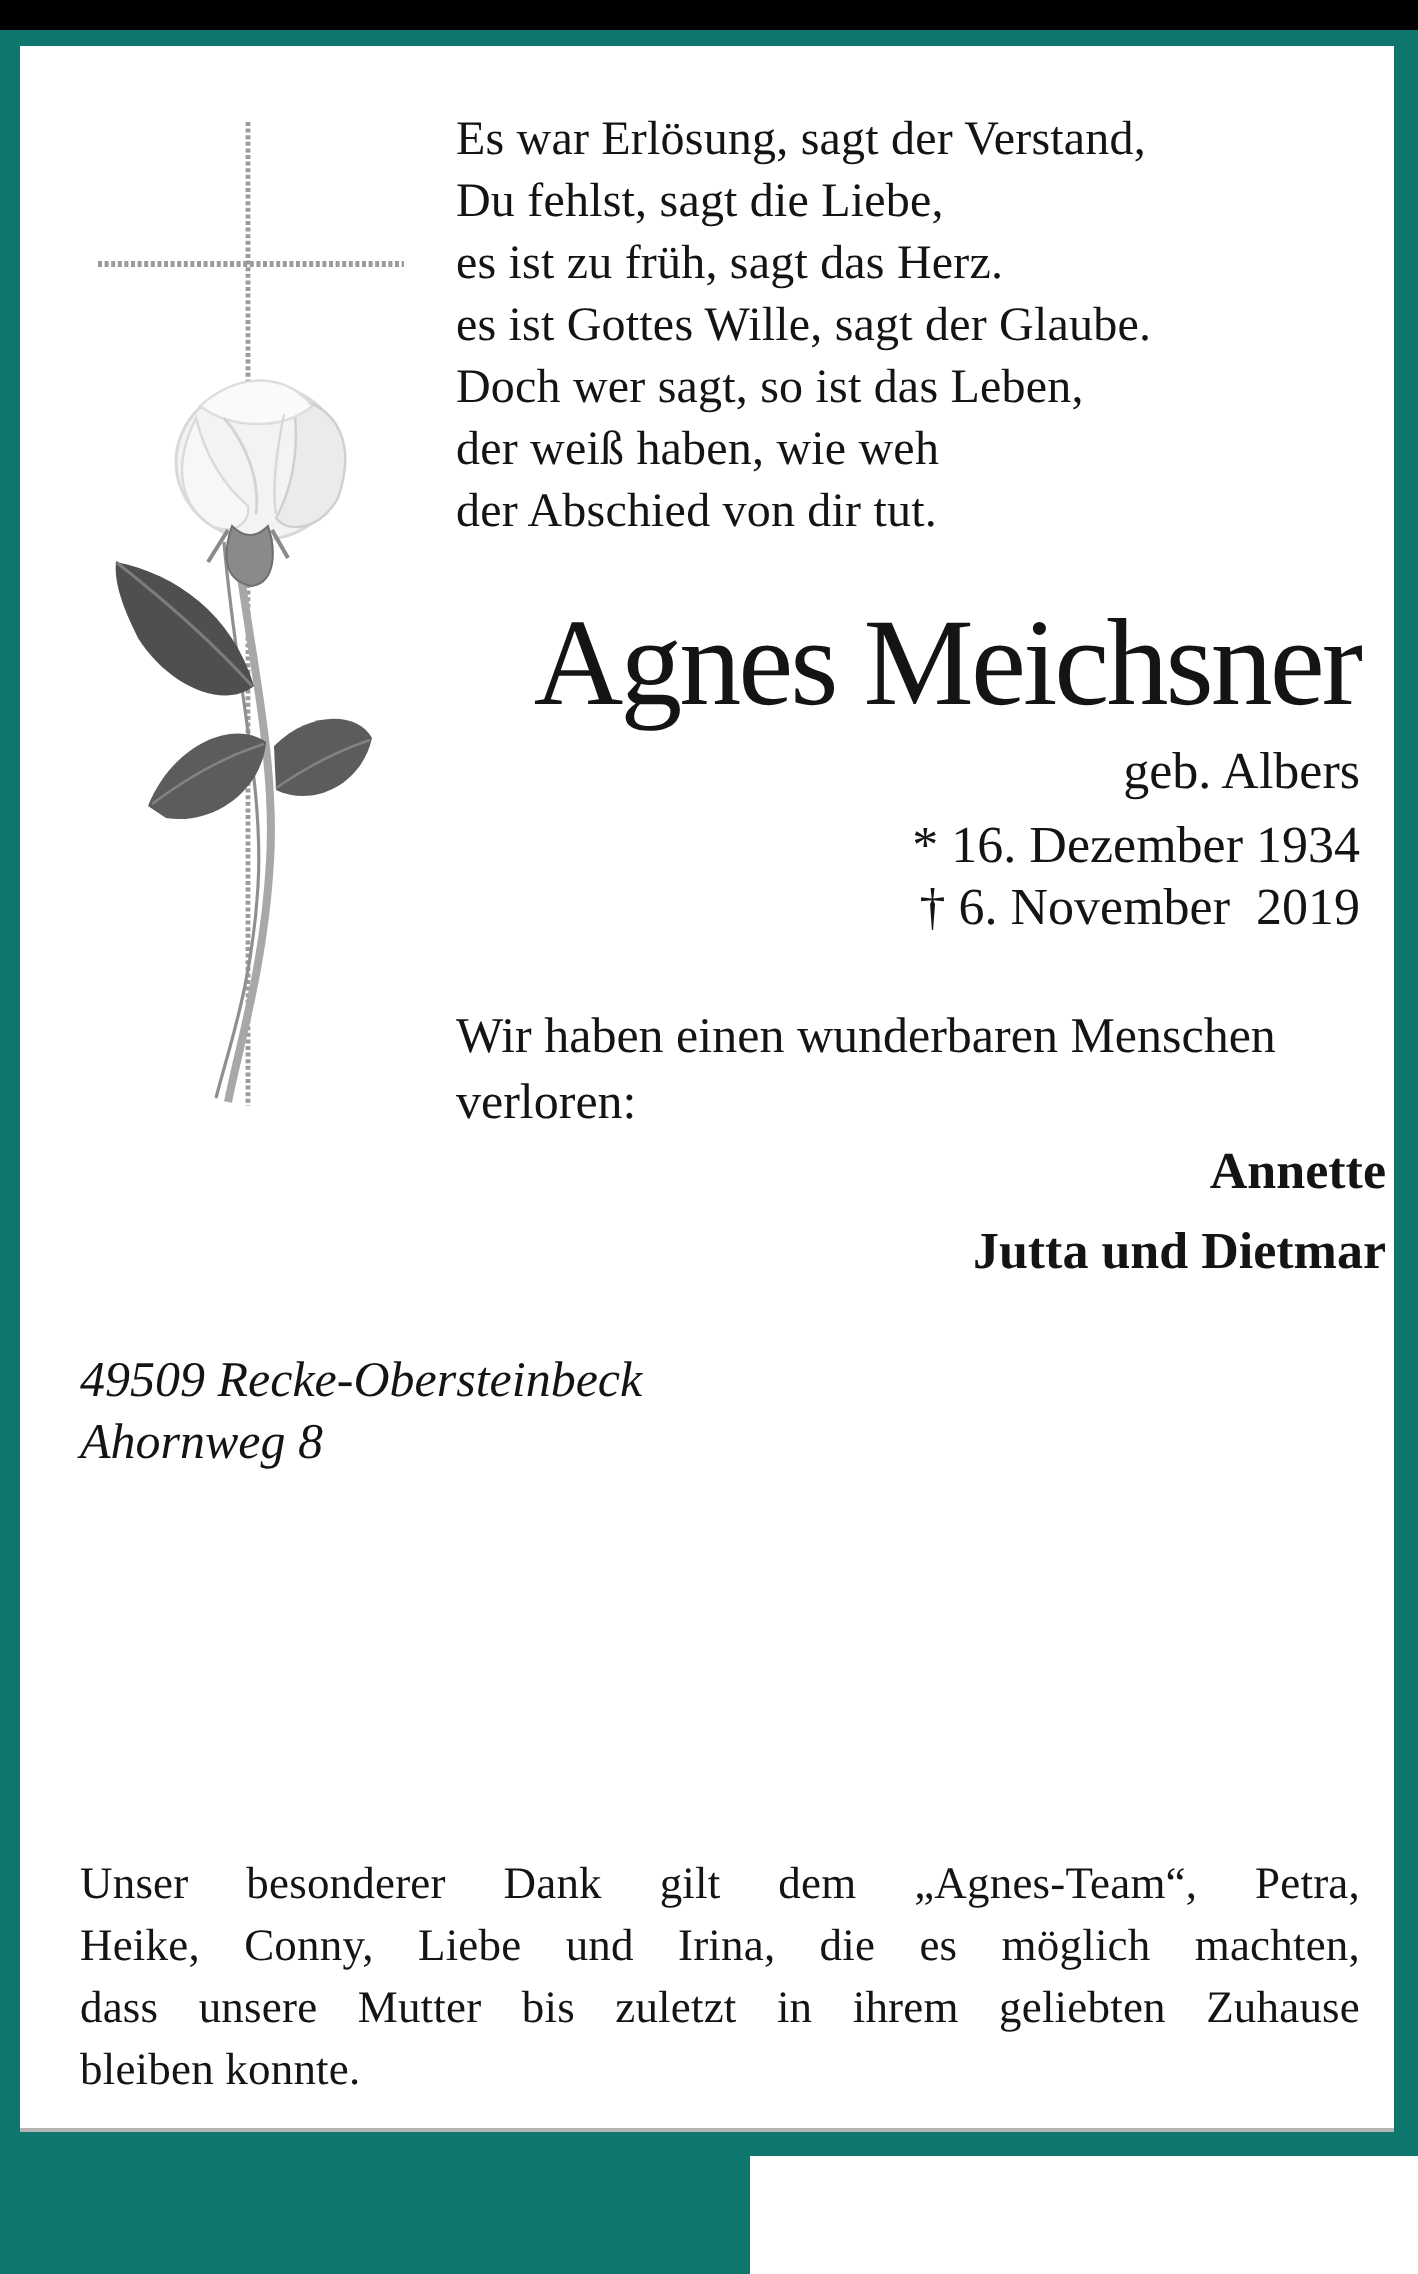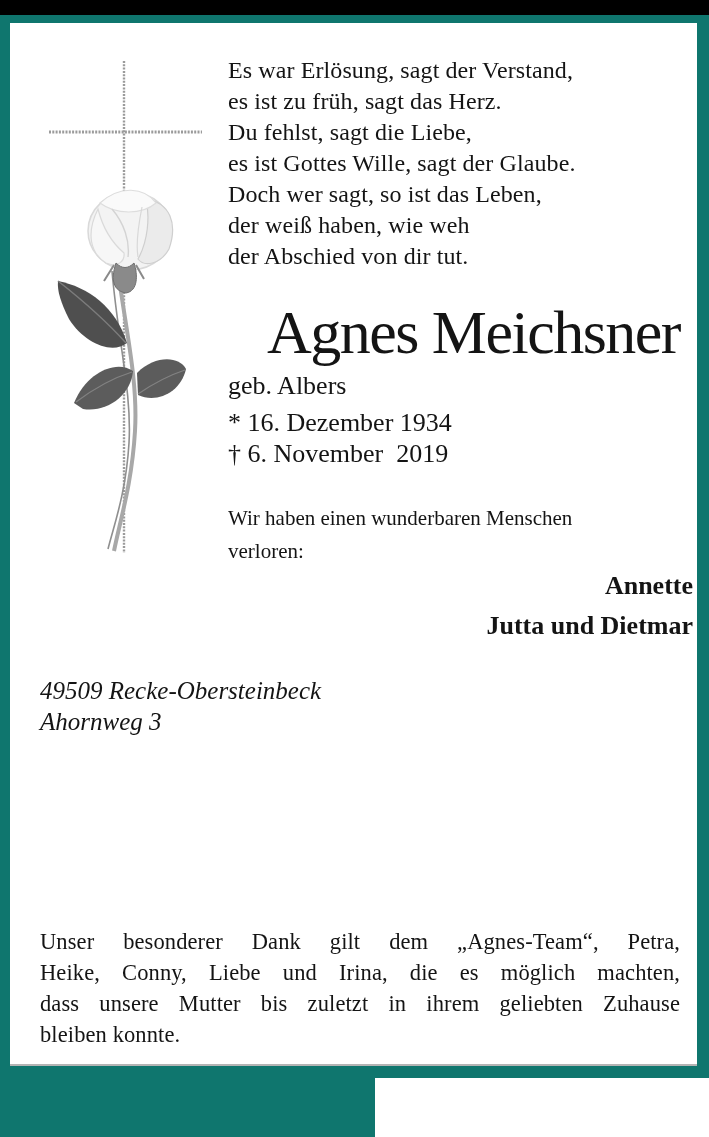--- a/index.html
+++ b/index.html
@@ -35,31 +35,31 @@
   }
   .deceased-name {
     left: 218px; top: 276px; width: 452px;
     text-align: right;
     font-size: 62px; line-height: 66px;
     letter-spacing: -1.5px;
     white-space: nowrap;
   }
   .maiden-name {
     left: 218px; top: 348px; width: 452px;
-    text-align: left;
+    text-align: right;
     font-size: 26px; line-height: 30px;
   }
   .dates {
     left: 218px; top: 384px; width: 452px;
-    text-align: left;
+    text-align: right;
     font-size: 26px; line-height: 31px;
   }
   .family-intro {
     left: 218px; top: 479px; width: 456px;
-    font-size: 21px; line-height: 33px;
+    font-size: 25px; line-height: 33px;
   }
   .mourner { 
     left: 231px; width: 452px;
     font-weight: bold; font-size: 26px; line-height: 30px; text-align: right;
   }
   .mourner-1 { top: 548px; }
   .mourner-2 { top: 588px; }
   .address {
     left: 30px; top: 652px; width: 640px;
     font-size: 25px; line-height: 31px; font-style: italic;
@@ -119,22 +119,22 @@
         <path d="M 66 158 C 78 172, 84 190, 82 206" stroke="#d3d3d3" stroke-width="1.4" fill="none"></path>
         <path d="M 96 156 C 92 176, 90 194, 92 206" stroke="#d8d8d8" stroke-width="1.2" fill="none"></path>
 
         <path d="M 70 212 C 64 230, 68 240, 80 242 C 92 240, 92 224, 88 212 C 82 218, 76 218, 70 212 Z" fill="#8a8a8a" stroke="#6f6f6f" stroke-width="1"></path>
         <path d="M 68 214 L 58 230 M 90 214 L 98 228" stroke="#8a8a8a" stroke-width="2" fill="none"></path>
       </g>
     </svg>
 
     <div class="abs poem">
         <div class="poem-line">Es war Erlösung, sagt der Verstand,</div>
+        <div class="poem-line">Du fehlst, sagt die Liebe,</div>
         <div class="poem-line">es ist zu früh, sagt das Herz.</div>
-        <div class="poem-line">Du fehlst, sagt die Liebe,</div>
         <div class="poem-line">es ist Gottes Wille, sagt der Glaube.</div>
         <div class="poem-line">Doch wer sagt, so ist das Leben,</div>
         <div class="poem-line">der weiß haben, wie weh</div>
         <div class="poem-line">der Abschied von dir tut.</div>
       </div>
 
     <div class="abs deceased-name">Agnes Meichsner</div>
     <div class="abs maiden-name">geb. Albers</div>
     <div class="abs dates">
       <div>* 16. Dezember 1934</div>
@@ -143,21 +143,21 @@
 
     <div class="abs family-intro">
         <div>Wir haben einen wunderbaren Menschen</div>
         <div>verloren:</div>
       </div>
     <div class="abs mourner mourner-1">Annette</div>
     <div class="abs mourner mourner-2">Jutta und Dietmar</div>
 
     <div class="abs address">
         <div>49509 Recke-Obersteinbeck</div>
-        <div>Ahornweg 3</div>
+        <div>Ahornweg 8</div>
       </div>
 
 
     <div class="abs paragraph thanks-text">
         <div class="pline">Unser besonderer Dank gilt dem „Agnes-Team“, Petra,</div>
         <div class="pline">Heike, Conny, Liebe und Irina, die es möglich machten,</div>
         <div class="pline">dass unsere Mutter bis zuletzt in ihrem geliebten Zuhause</div>
         <div class="pline">bleiben konnte.</div>
       </div>
 

